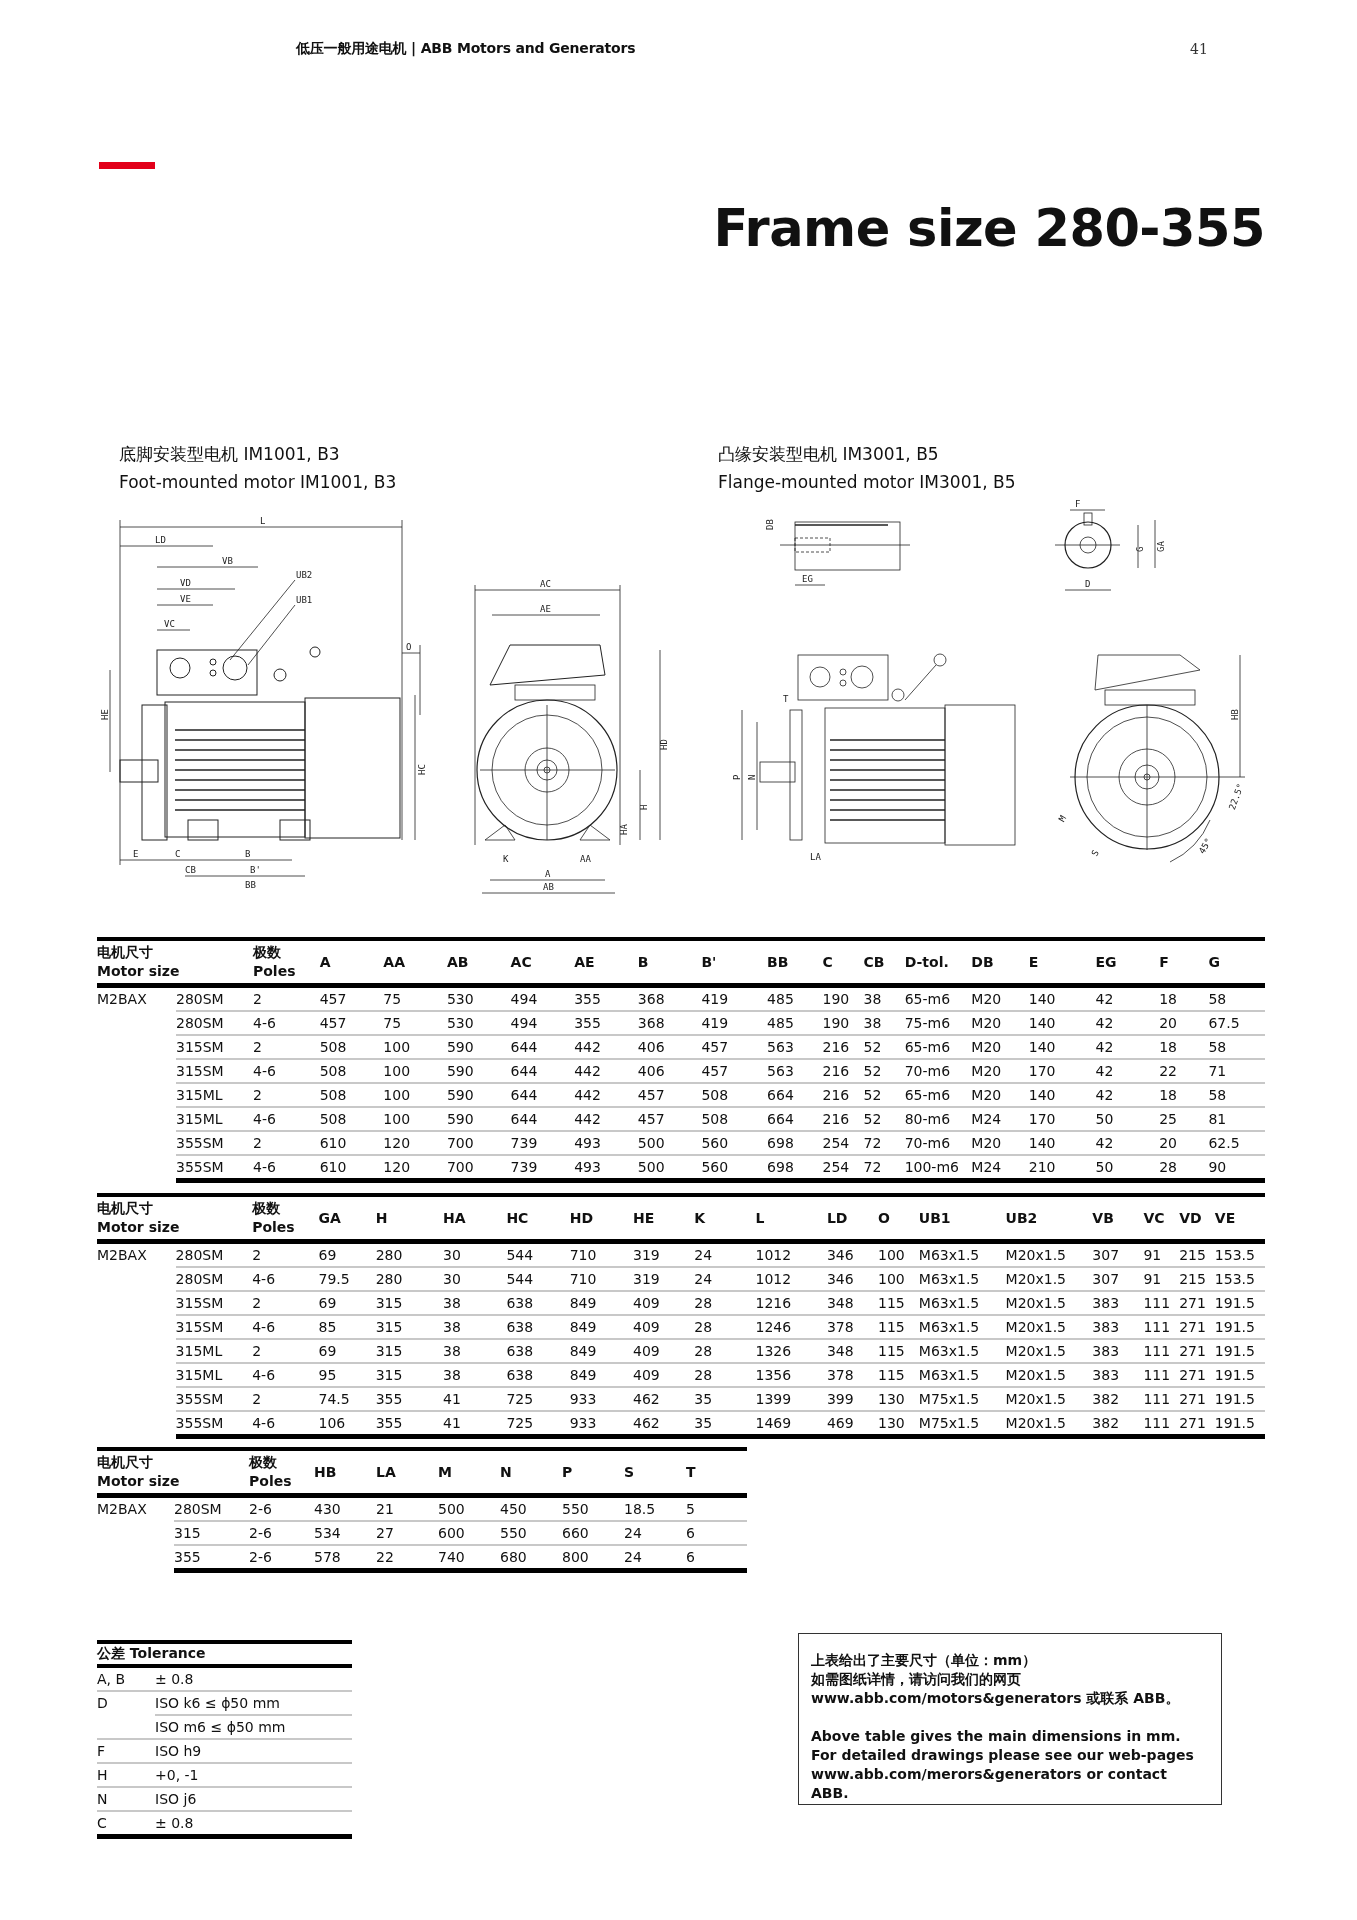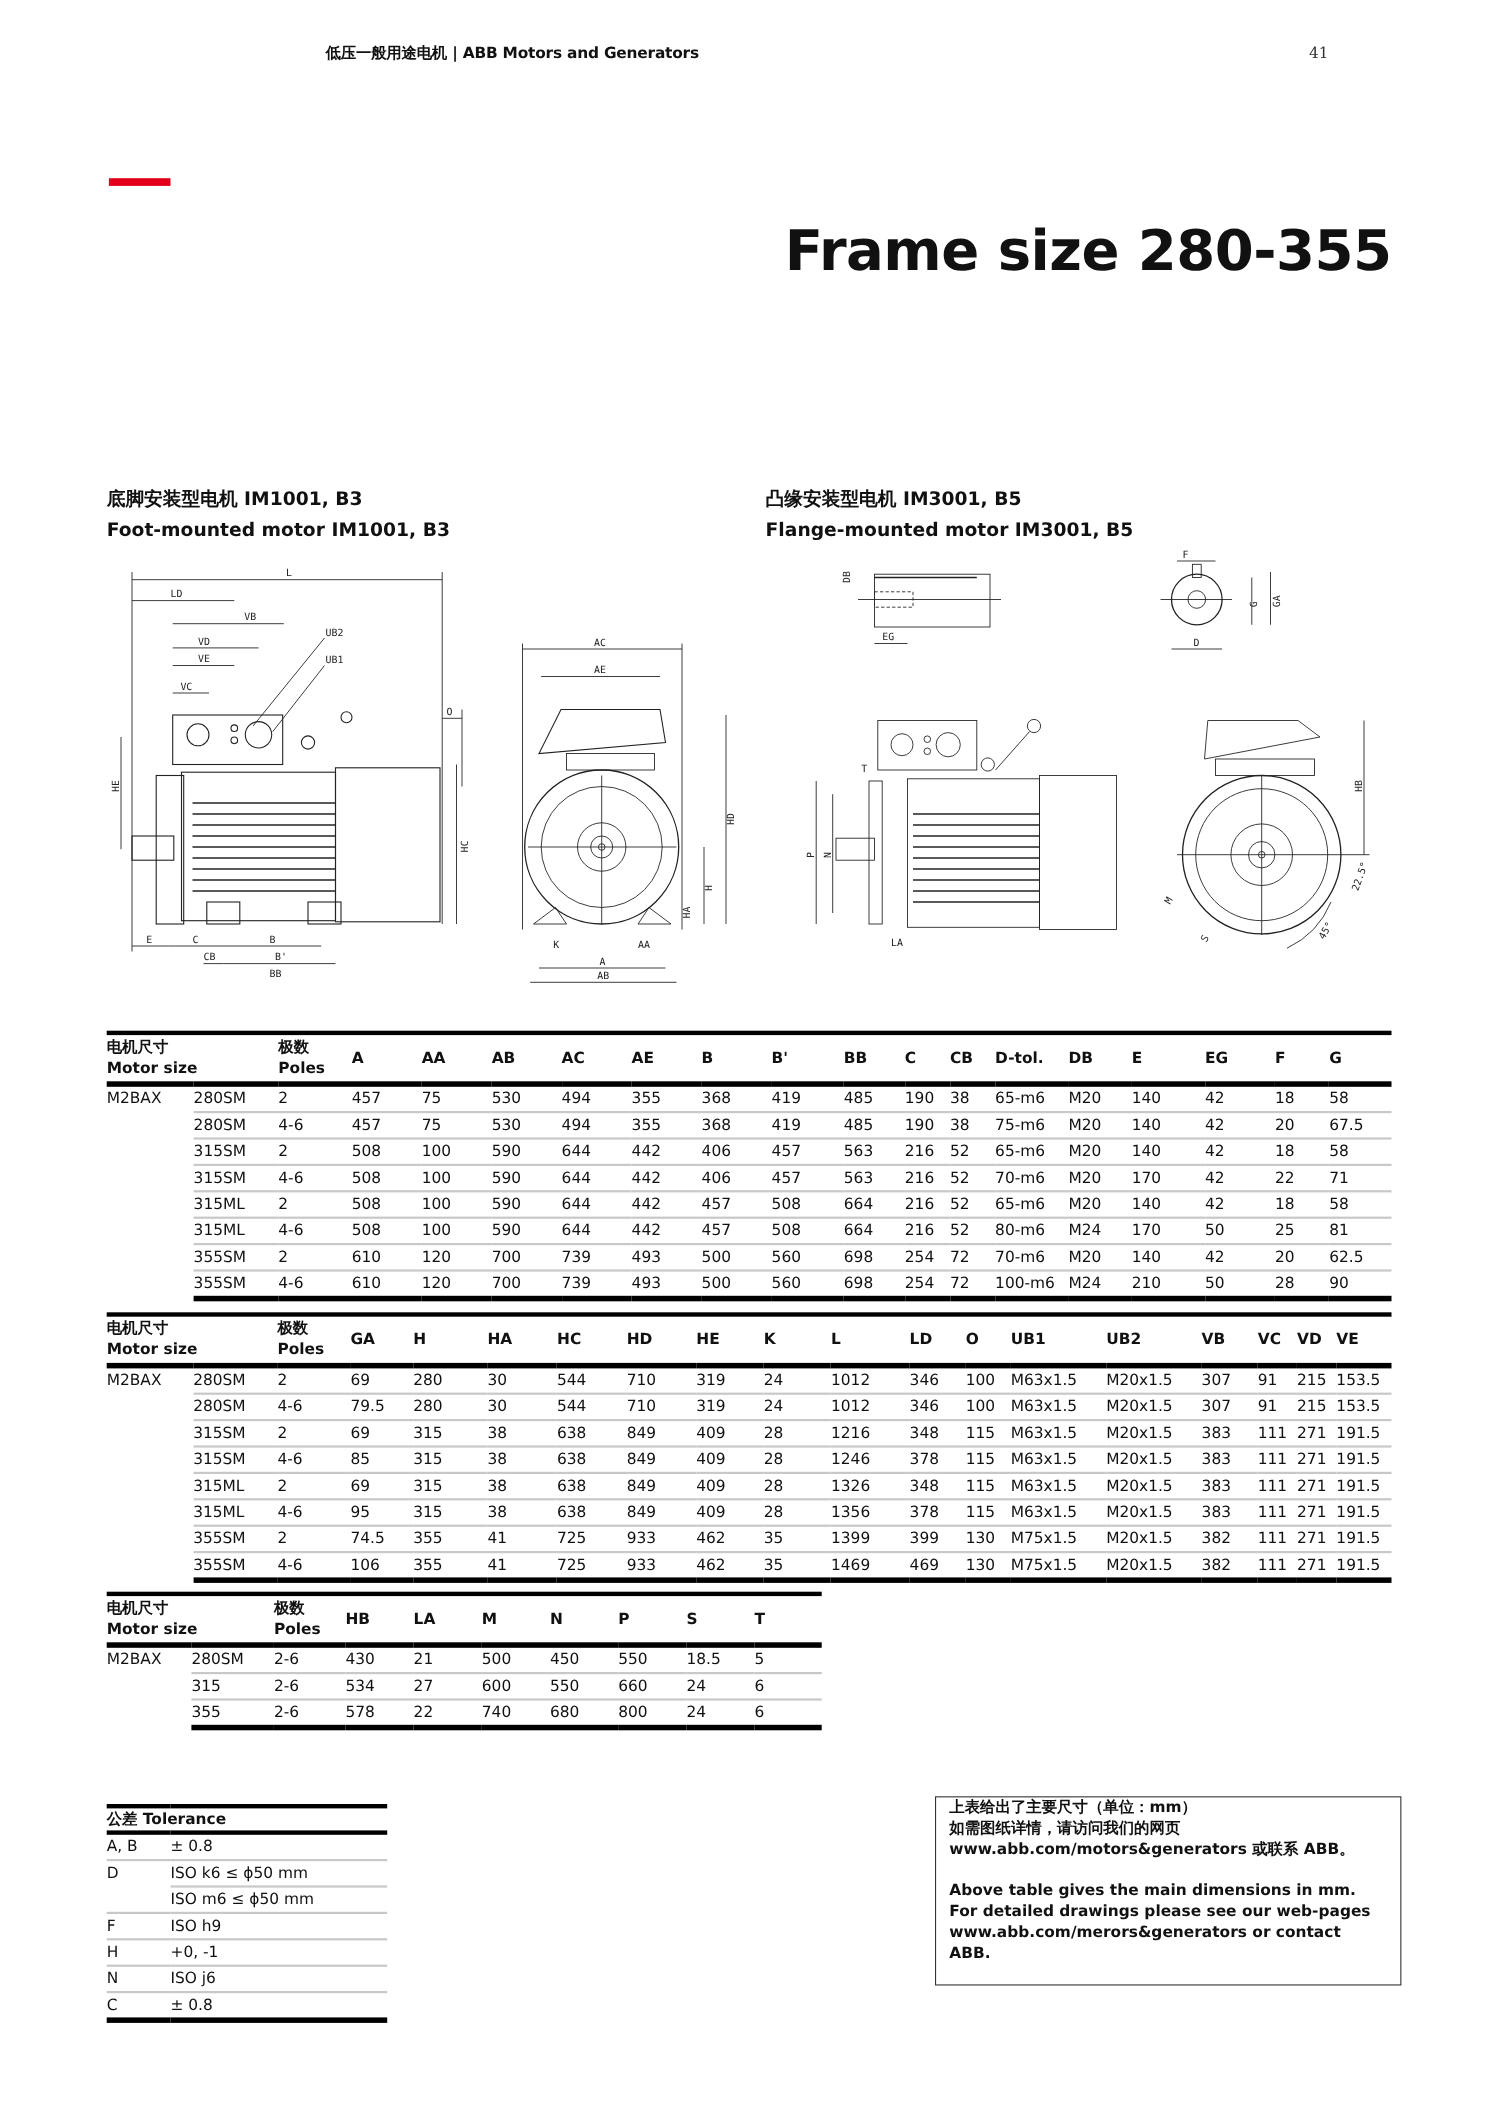--- a/index.html
+++ b/index.html
@@ -2,37 +2,37 @@
 <html><head>
 <meta charset="utf-8">
 <style>
   html, body { margin:0; padding:0; background:#fff; }
   body { width:1357px; height:1920px; position:relative; font-family:"DejaVu Sans", sans-serif; color:#111; overflow:hidden; }
   .header { position:absolute; top:40px; left:296px; font-size:14px; font-weight:bold; letter-spacing:-0.2px; }
   .pagenum { position:absolute; top:41px; left:1190px; font-size:14px; color:#333; font-family:"DejaVu Serif", serif; }
   .redbar { position:absolute; top:162px; left:99px; width:56px; height:7px; background:#e2001a; }
   .title-l { position:absolute; left:97px; top:198px; font-weight:bold; font-size:51px; line-height:62px; letter-spacing:-0.5px; }
   .title-r { position:absolute; right:92px; top:198px; text-align:right; font-weight:bold; font-size:51px; line-height:62px; letter-spacing:-0.5px; }
-  .sub { position:absolute; font-weight:bold; font-size:17px; line-height:28px; }
+  .sub { position:absolute; font-weight:normal; font-size:17px; line-height:28px;margin-left:22px; }
   .sub.left { left:97px; top:440px; }
   .sub.right { left:696px; top:440px; }
   .drawing { position:absolute; }
   table.dt { position:absolute; border-collapse:collapse; font-size:14px; }
   table.dt th { text-align:left; font-weight:bold; padding:0; vertical-align:middle; height:40px; border-bottom:5px solid #000; }
   table.dt th.ms { vertical-align:bottom; line-height:19px; padding-bottom:2px; }
   table.dt td { padding:0; height:22px; line-height:22px; border-bottom:2px solid #c8c8c8; white-space:nowrap; }
   table.dt td.series { border-bottom:none; vertical-align:top; }
   table.dt tr:last-child td { border-bottom:5px solid #000; }
   table.dt tr:last-child td.series { border-bottom:5px solid #000; }
   .tbl-top { position:absolute; height:4px; background:#000; }
   table.tol { position:absolute; left:97px; top:1640px; width:255px; border-collapse:collapse; font-size:14px; }
   table.tol th { text-align:left; font-weight:bold; height:20px; border-top:4px solid #000; border-bottom:4px solid #000; padding:0; }
   table.tol td { height:22px; padding:0; border-bottom:2px solid #c8c8c8; vertical-align:top; line-height:22px; }
   table.tol tr:last-child td { border-bottom:5px solid #000; }
-  .notebox { position:absolute; left:850px; top:1633px; width:424px; height:172px; border:1.5px solid #333; box-sizing:border-box; padding:0 12px; font-size:14px; font-weight:bold; line-height:19px; }
+  .notebox { position:absolute; left:798px; top:1633px; width:424px; height:172px; border:1.5px solid #333; box-sizing:border-box; padding:17px 12px; font-size:14px; font-weight:bold; line-height:19px; }
   .notebox p { margin:0; }
   .notebox .gap { height:19px; }
 </style>
 </head>
 <body>
 
 <div class="header">低压一般用途电机 | ABB Motors and Generators</div>
 <div class="pagenum">41</div>
 <div class="redbar"></div>
 

